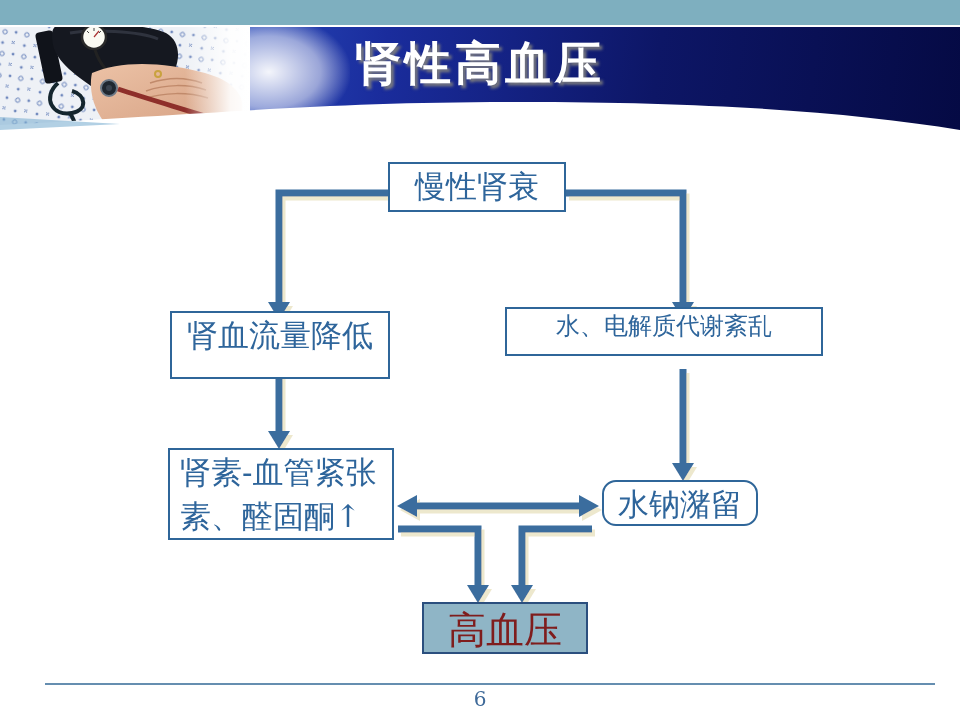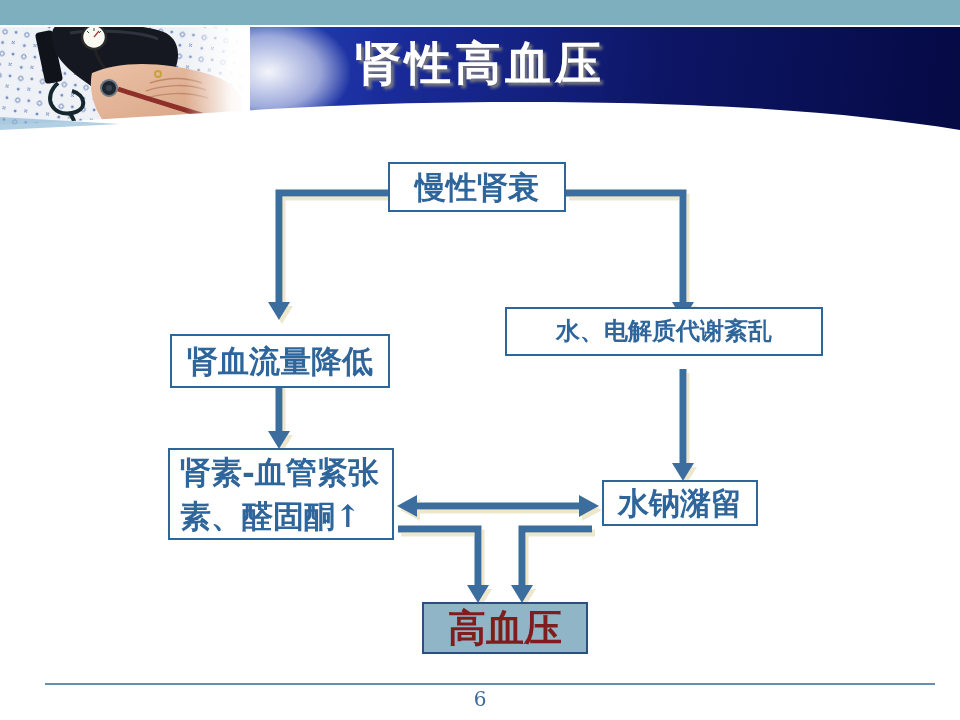--- a/index.html
+++ b/index.html
@@ -14,28 +14,28 @@
   .band{position:absolute;left:0;top:0;width:960px;height:25px;background:#7EAFBF;border-bottom:2px solid #ffffff;}
   .photo{position:absolute;left:0;top:25px;}
   .curve{position:absolute;left:0;top:88px;}
   .title{position:absolute;left:0;top:26px;width:960px;height:76px;margin:0;
          display:flex;align-items:center;justify-content:center;
          font-size:46px;font-weight:bold;color:#ffffff;letter-spacing:4px;
          text-shadow:3px 3px 3px rgba(125,125,125,0.95);}
 
   
   .node{position:absolute;background:#ffffff;border:2px solid #2F6699;color:#2E659B;
-        font-weight:bold;font-size:31px;line-height:1.42;
-        display:flex;align-items:center;justify-content:center;box-sizing:border-box;}
+        font-weight:normal;font-size:31px;line-height:1.42;
+        display:flex;justify-content:center;box-sizing:border-box;}
   #n-chronic{left:388px;top:162px;width:178px;height:50px;}
-  #n-flow{left:170px;top:334px;width:220px;height:54px;}
+  #n-flow{left:170px;top:311px;width:220px;height:68px;}
   #n-electro{left:505px;top:307px;width:318px;height:49px;font-size:24px;}
   #n-renin{left:168px;top:448px;width:226px;height:92px;justify-content:flex-start;
            text-align:left;padding:0 6px 0 10px;}
-  #n-sodium{left:602px;top:480px;width:156px;height:46px;}
+  #n-sodium{left:602px;top:480px;width:156px;height:46px;border-radius:14px;}
   #n-hyper{left:422px;top:602px;width:166px;height:52px;background:#8FB5C6;
            border:2px solid #2B4F7E;color:#7f1d1d;font-size:38px;}
 
   .arrows{position:absolute;left:0;top:0;}
 
   
   .footer-line{position:absolute;left:45px;top:683px;width:890px;height:2px;background:rgba(74,122,162,0.85);}
   .page-number{position:absolute;left:0;top:687px;width:960px;text-align:center;
                font-size:20px;color:#3F6A99;}
 </style>

